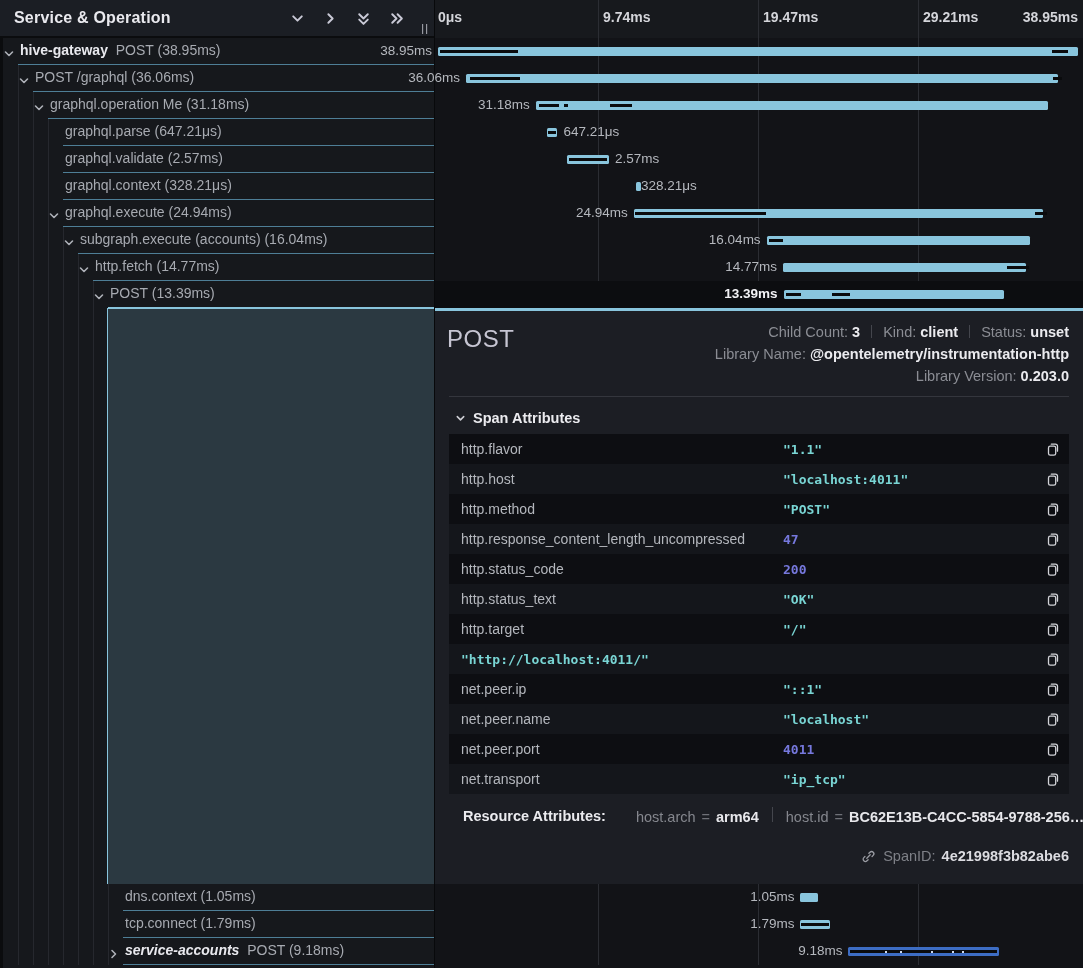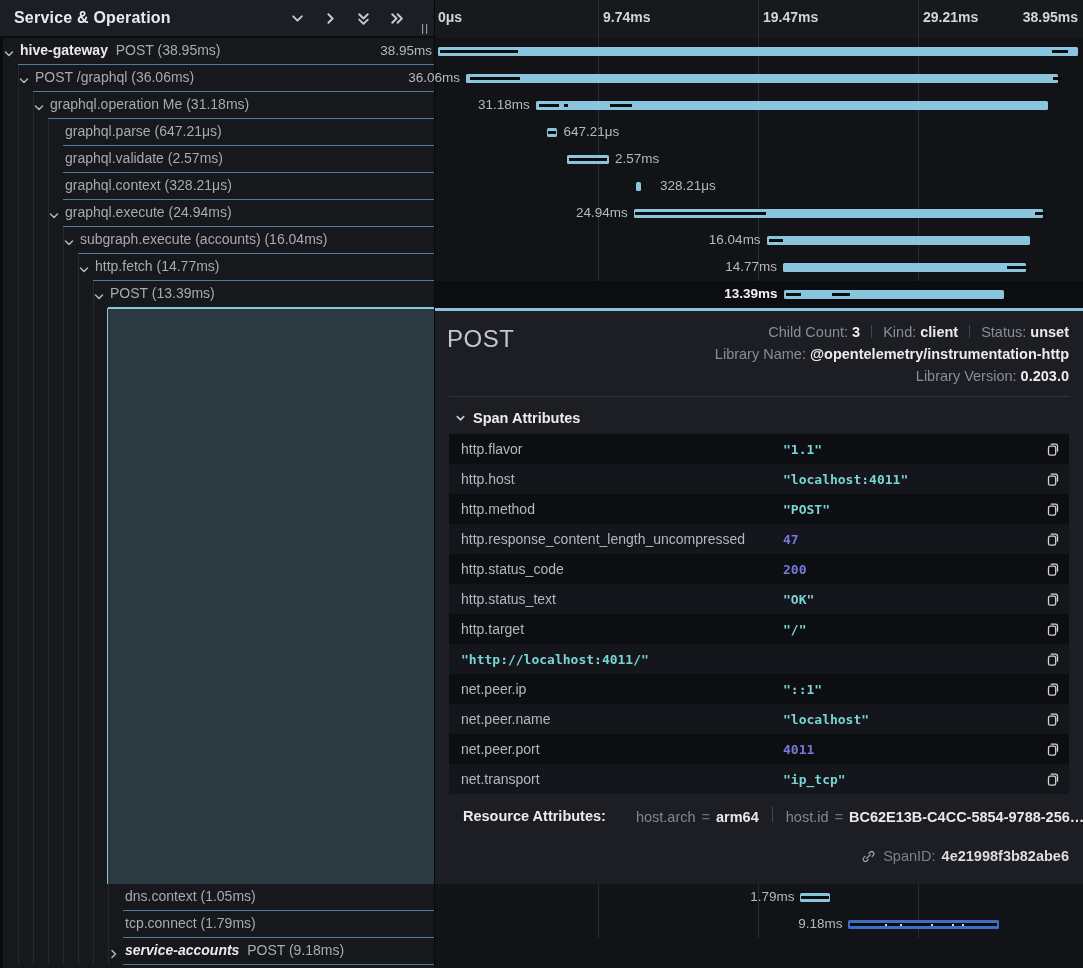--- a/index.html
+++ b/index.html
@@ -309,21 +309,21 @@
           <span class="tl-label" style="left: 128.41px;">647.21μs</span>
         </div>
         <div class="tl-row">
           <div class="bar" style="left: 131.822px; width: 42.2285px;">
             <i class="mark" style="left: 4.28016%; width: 91.4397%;"></i>
           </div>
           <span class="tl-label" style="left: 180.05px;">2.57ms</span>
         </div>
         <div class="tl-row">
           <div class="bar" style="left: 200.669px; width: 5.39292px;"></div>
-          <span class="tl-label" style="left: 225px;">328.21μs</span>
+          <span class="tl-label" style="left: 206px;">328.21μs</span>
         </div>
         <div class="tl-row">
           <div class="bar" style="left: 198.697px; width: 409.797px;">
             <i class="mark" style="left: 0.360866%; width: 31.8765%;"></i>
             <i class="mark" style="left: 97.9952%; width: 2.80674%;"></i>
           </div>
           <span class="tl-label" style="left: 192.697px; transform: translateX(-100%);">24.94ms</span>
         </div>
         <div class="tl-row">
           <div class="bar" style="left: 331.626px; width: 263.558px;">
@@ -501,20 +501,24 @@
         <span class="spanid-lbl">SpanID:</span>
         <span class="spanid-val">4e21998f3b82abe6</span>
       </div>
     </div>
 
     <div class="tl-rows" id="tl-bottom">
       <div class="tl-inner" id="grid-bottom">
           <i class="gridline" style="left: 25%;"></i>
           <i class="gridline" style="left: 50%;"></i>
           <i class="gridline" style="left: 75%;"></i>
+        </div>
+    <div class="tl-row">
+          <div class="bar" style="left: 365.475px; width: 17.2529px;"></div>
+          <span class="tl-label" style="left: 359.475px; transform: translateX(-100%);">1.05ms</span>
         </div>
         <div class="tl-row">
           <div class="bar" style="left: 365.475px; width: 29.4121px;">
             <i class="mark" style="left: 3.35196%; width: 93.8547%;"></i>
           </div>
           <span class="tl-label" style="left: 359.475px; transform: translateX(-100%);">1.79ms</span>
         </div>
         <div class="tl-row">
           <div class="bar alt" style="left: 413.454px; width: 150.84px;">
             <i class="mark" style="left: 1.30719%; width: 96.9499%;"></i>

